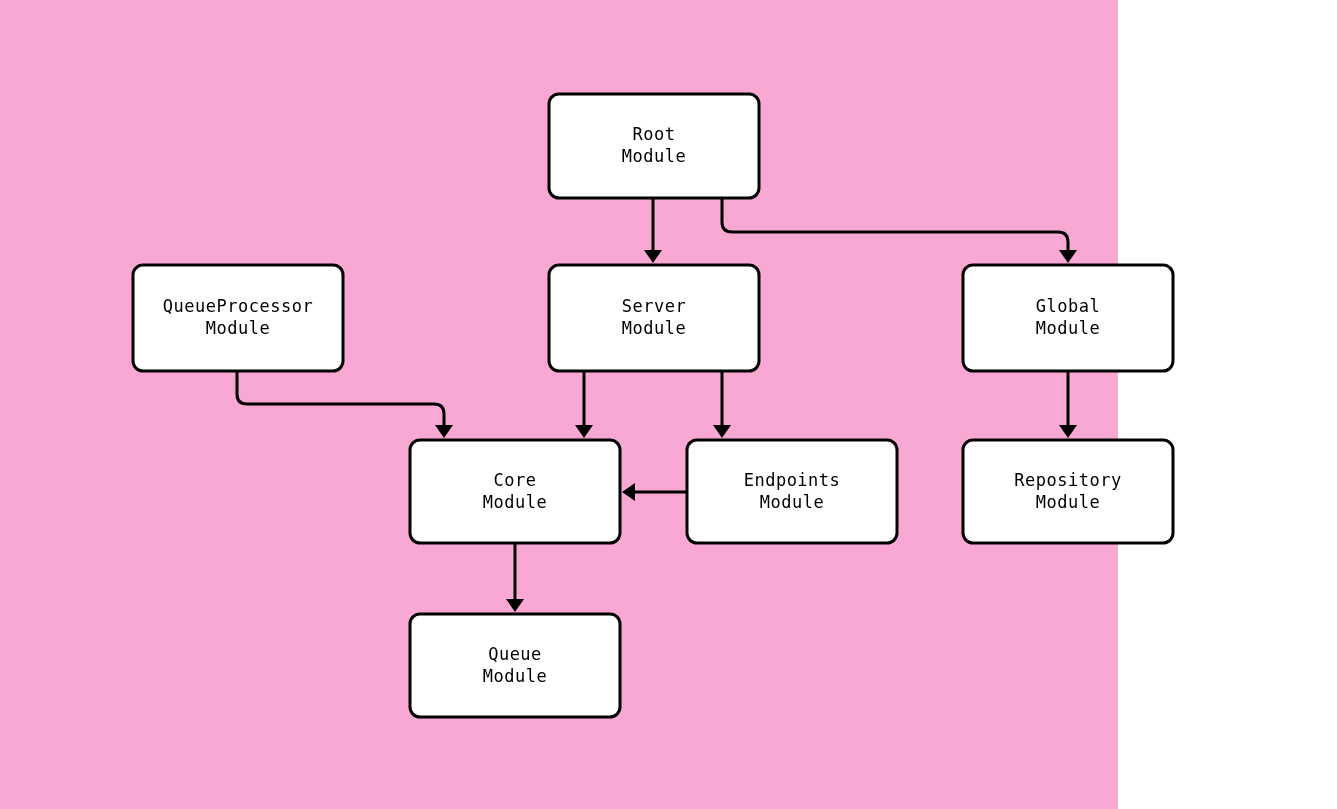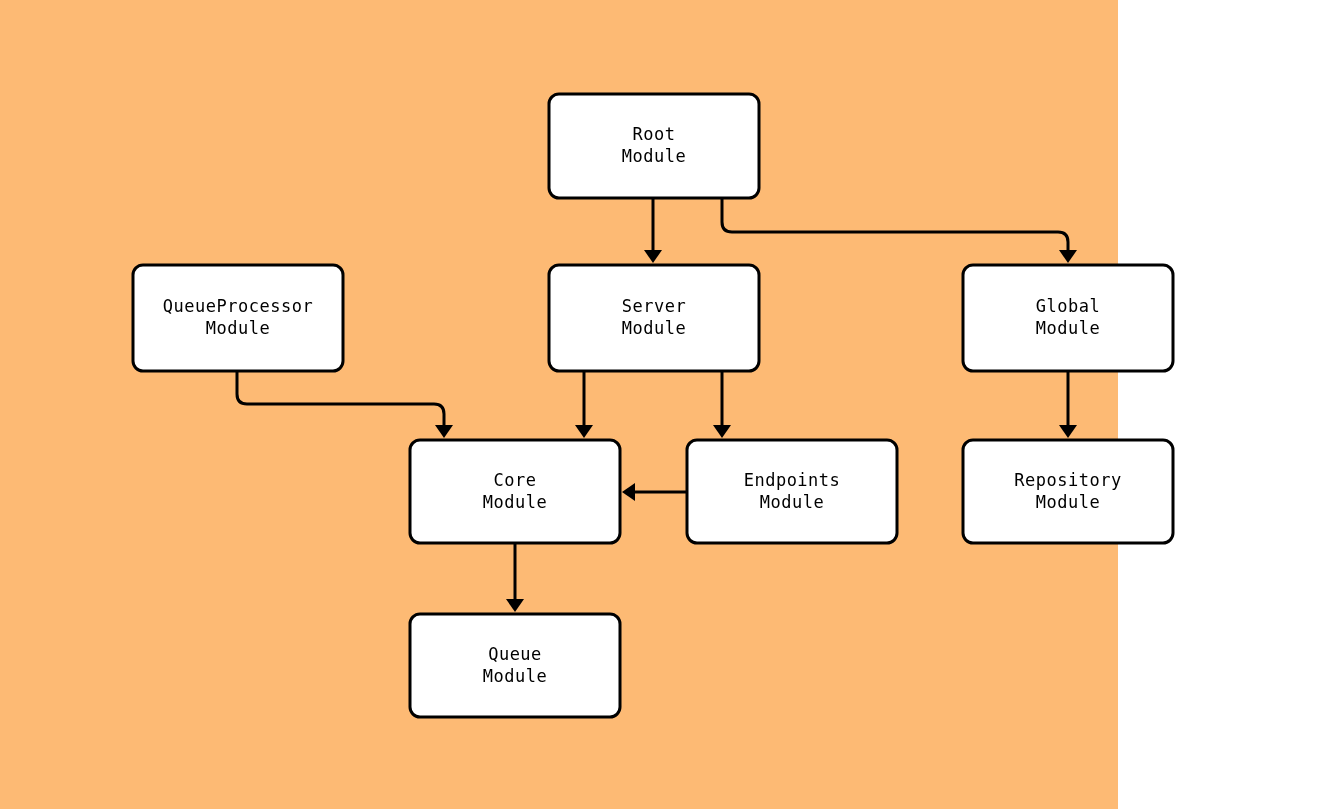--- a/index.html
+++ b/index.html
@@ -10,21 +10,21 @@
   body {
     width: 1337px;
     height: 809px;
     font-family: "DejaVu Sans Mono", "Liberation Mono", monospace;
     overflow: hidden;
   }
   #diagram-root {
     position: relative;
     width: 1118px;
     height: 809px;
-    background: #fdba74;
+    background: #f9a8d4;
   }
   svg#diagram-svg {
     position: absolute;
     left: 0;
     top: 0;
     width: 1337px;
     height: 809px;
     display: block;
   }
   .node-rect {

